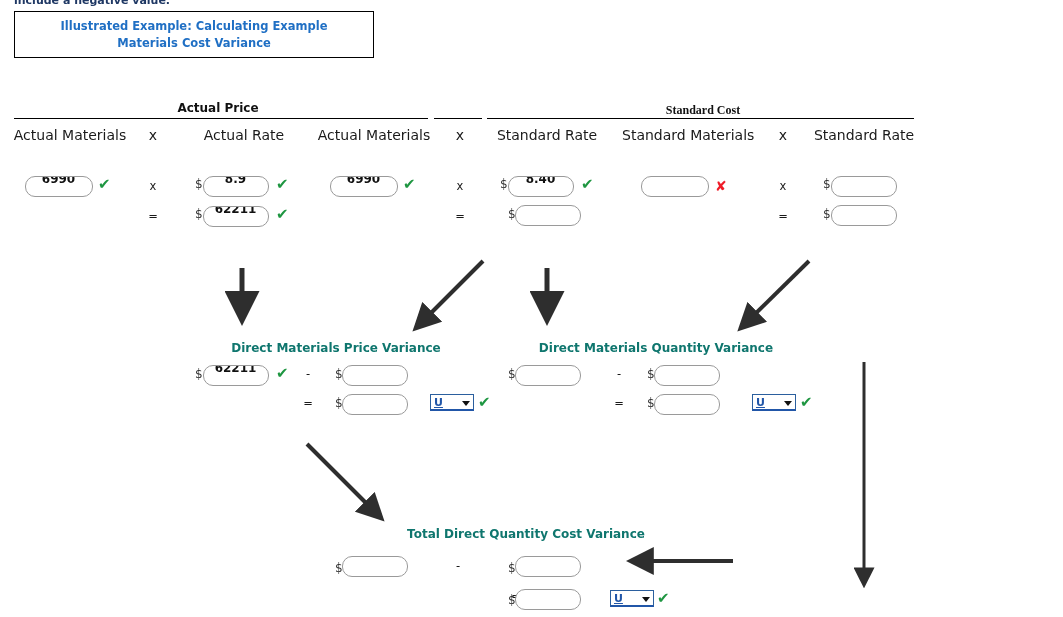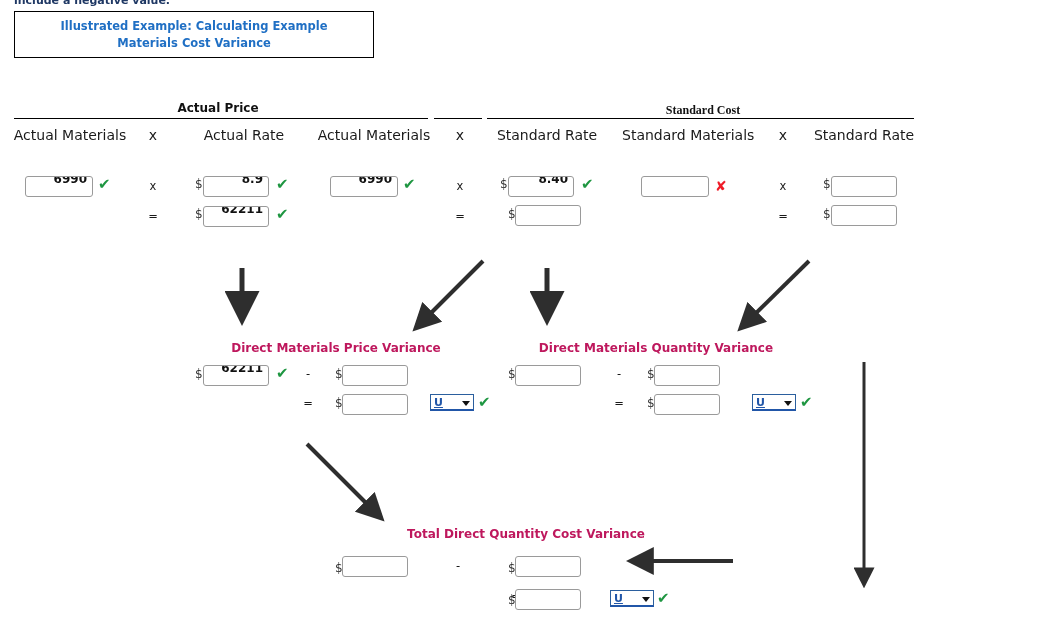--- a/index.html
+++ b/index.html
@@ -47,25 +47,25 @@
   .op{
     position:absolute;font-size:11.5px;color:#1a1a1a;text-align:center;
     white-space:nowrap;
   }
 
   
   .fld{
     position:absolute;box-sizing:border-box;
     height:21px;
     border:1px solid #9a9a9a;
-    border-radius:3px;
+    border-radius:10px;
     background:#fff;
     font-family:"DejaVu Sans","Liberation Sans",sans-serif;
     font-size:12px;font-weight:bold;color:#111;
-    text-align:right;
+    text-align:center;
     padding:0 5px 16px 4px;
     outline:none;
     box-shadow:0 0 0 0 rgba(0,0,0,0);
   }
   .fld.w68{width:68px;}
   .fld.w66{width:66px;}
   .dollar{
     position:absolute;font-size:12px;color:#333;font-weight:normal;
   }
 
@@ -93,21 +93,21 @@
   .sel .caret{
     position:absolute;right:3px;top:6px;
     width:0;height:0;
     border-left:4px solid transparent;
     border-right:4px solid transparent;
     border-top:5px solid #111;
   }
 
   
   .var-label{
-    position:absolute;font-weight:bold;font-size:12px;color:#be185d;
+    position:absolute;font-weight:bold;font-size:12px;color:#0f766e;
     white-space:nowrap;text-align:center;
   }
 
   
   svg.arrows{position:absolute;left:0;top:0;width:1063px;height:617px;pointer-events:none;}
 </style>
 </head>
 <body>
 
 <div class="topcut">include a negative value.</div>

